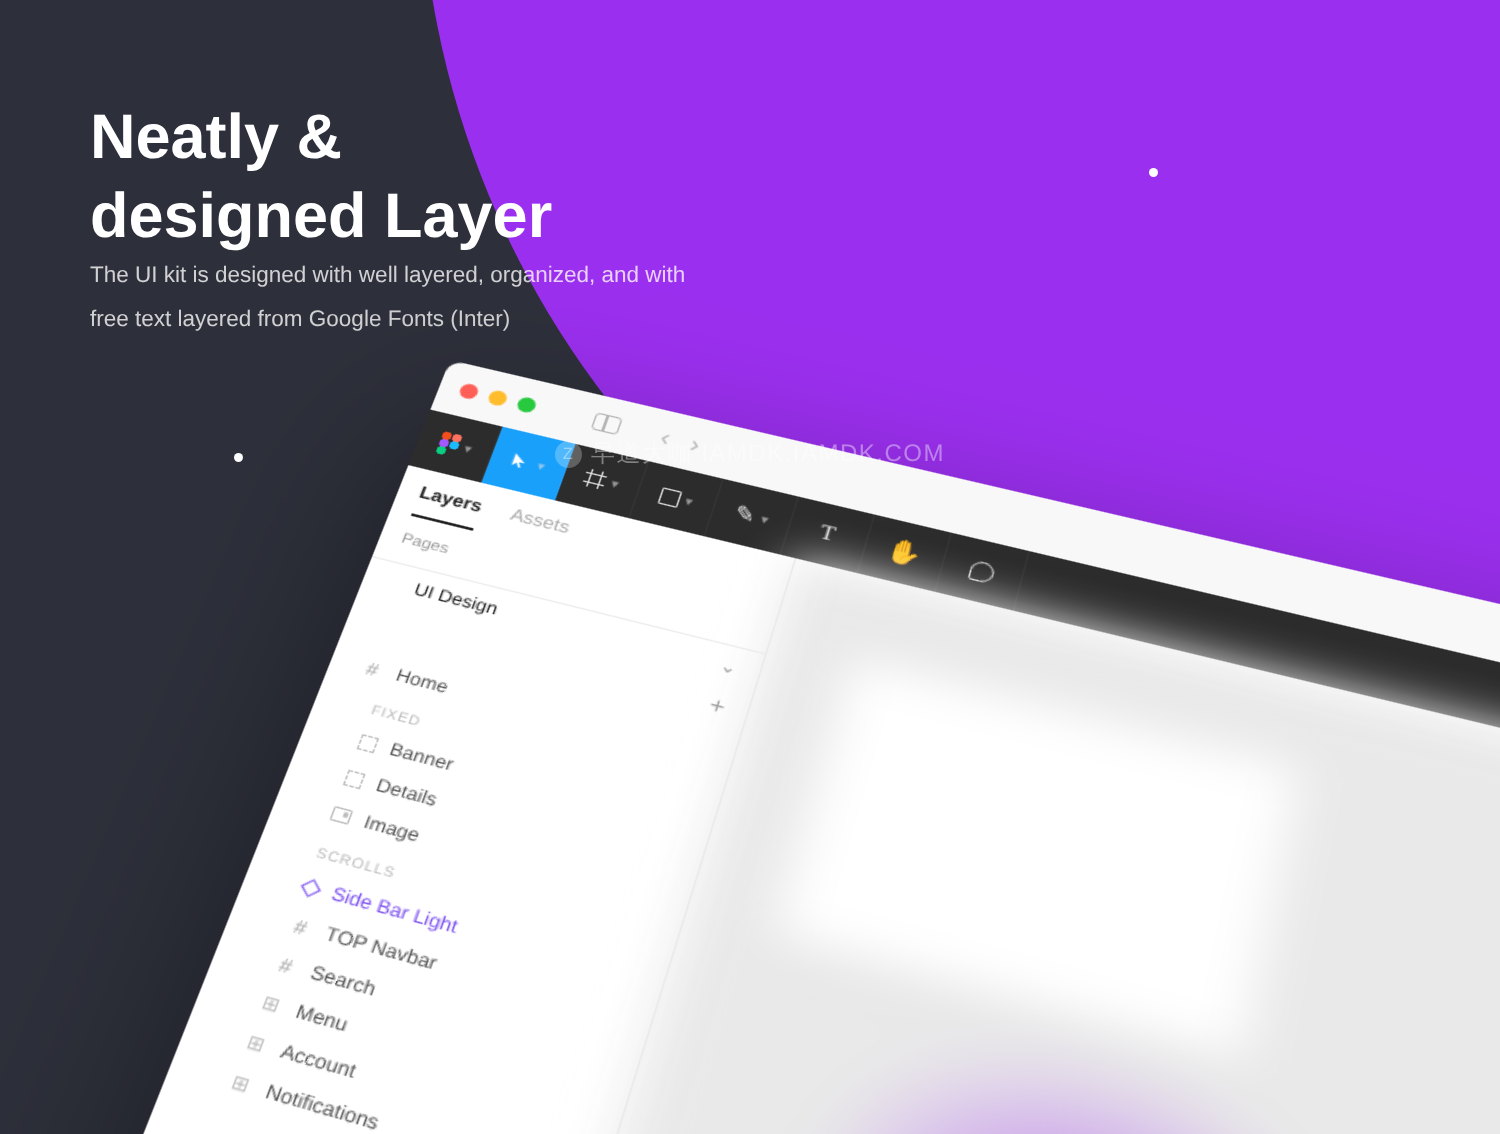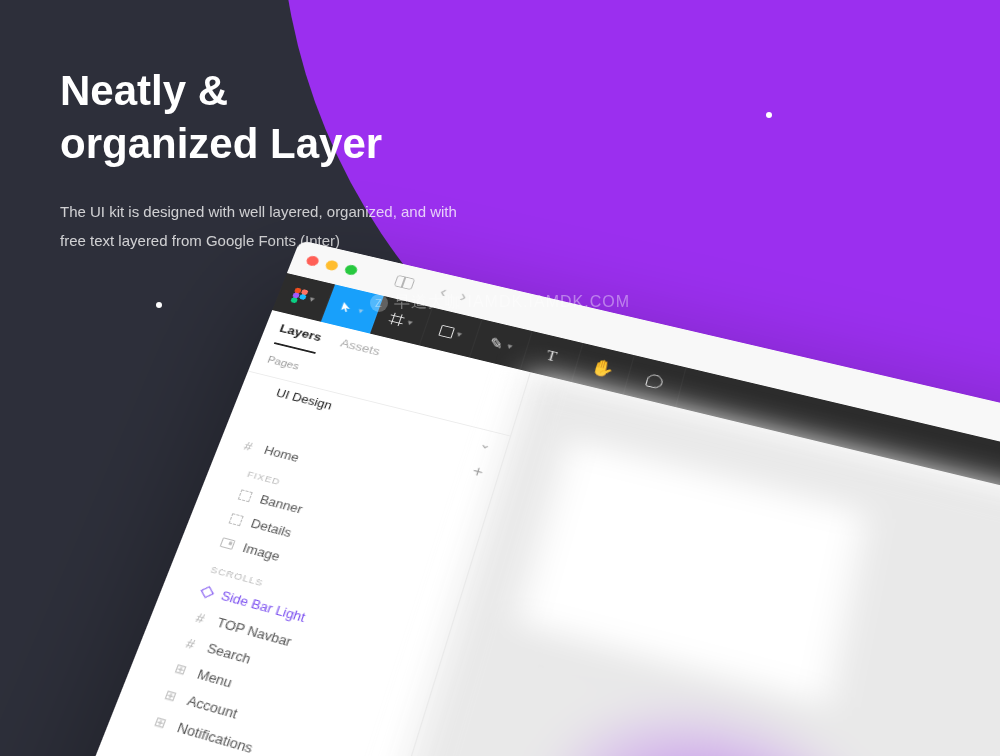--- a/index.html
+++ b/index.html
@@ -29,21 +29,20 @@
   position: absolute;
   top: 65px;
   left: 60px;
   z-index: 3;
   color: #fff;
 }
 .hero h1 {
   font-size: 42px;
   font-weight: 800;
   line-height: 1.25;
-  margin-bottom: 28px;
 }
 .hero p {
   font-size: 15px;
   line-height: 1.9;
   color: rgba(255,255,255,0.78);
   max-width: 400px;
 }
 
 
 .dot {
@@ -249,21 +248,21 @@
 }
 </style>
 </head>
 <body>
 
 <div class="purple-blob"></div>
 
 <div class="hero">
   <h1>
     <span>Neatly &amp;</span><br>
-    <span>organized Layer</span>
+    <span>designed Layer</span>
   </h1>
   <p>The UI kit is designed with well layered, organized, and with free text layered from Google Fonts (Inter)</p>
 </div>
 
 <div class="dot dot1"></div>
 <div class="dot dot2"></div>
 
 <div class="watermark">
   <span class="wm-icon">Z</span>
   <span>早道大咖 IAMDK.IAMDK.COM</span>

